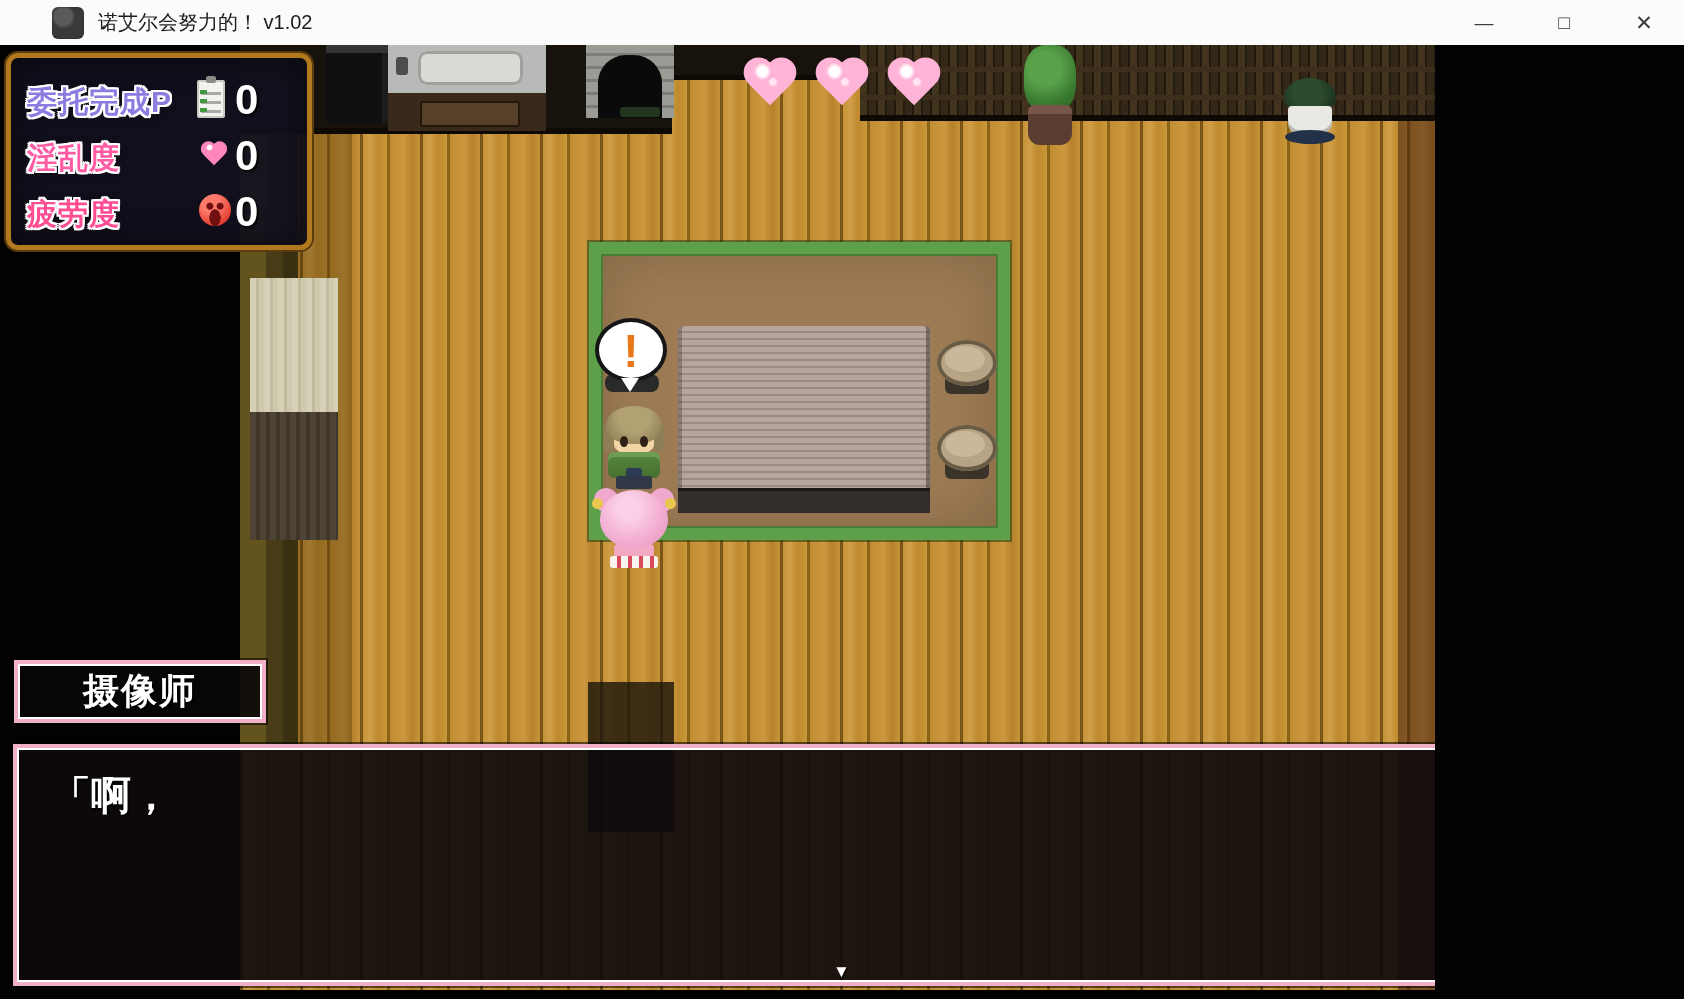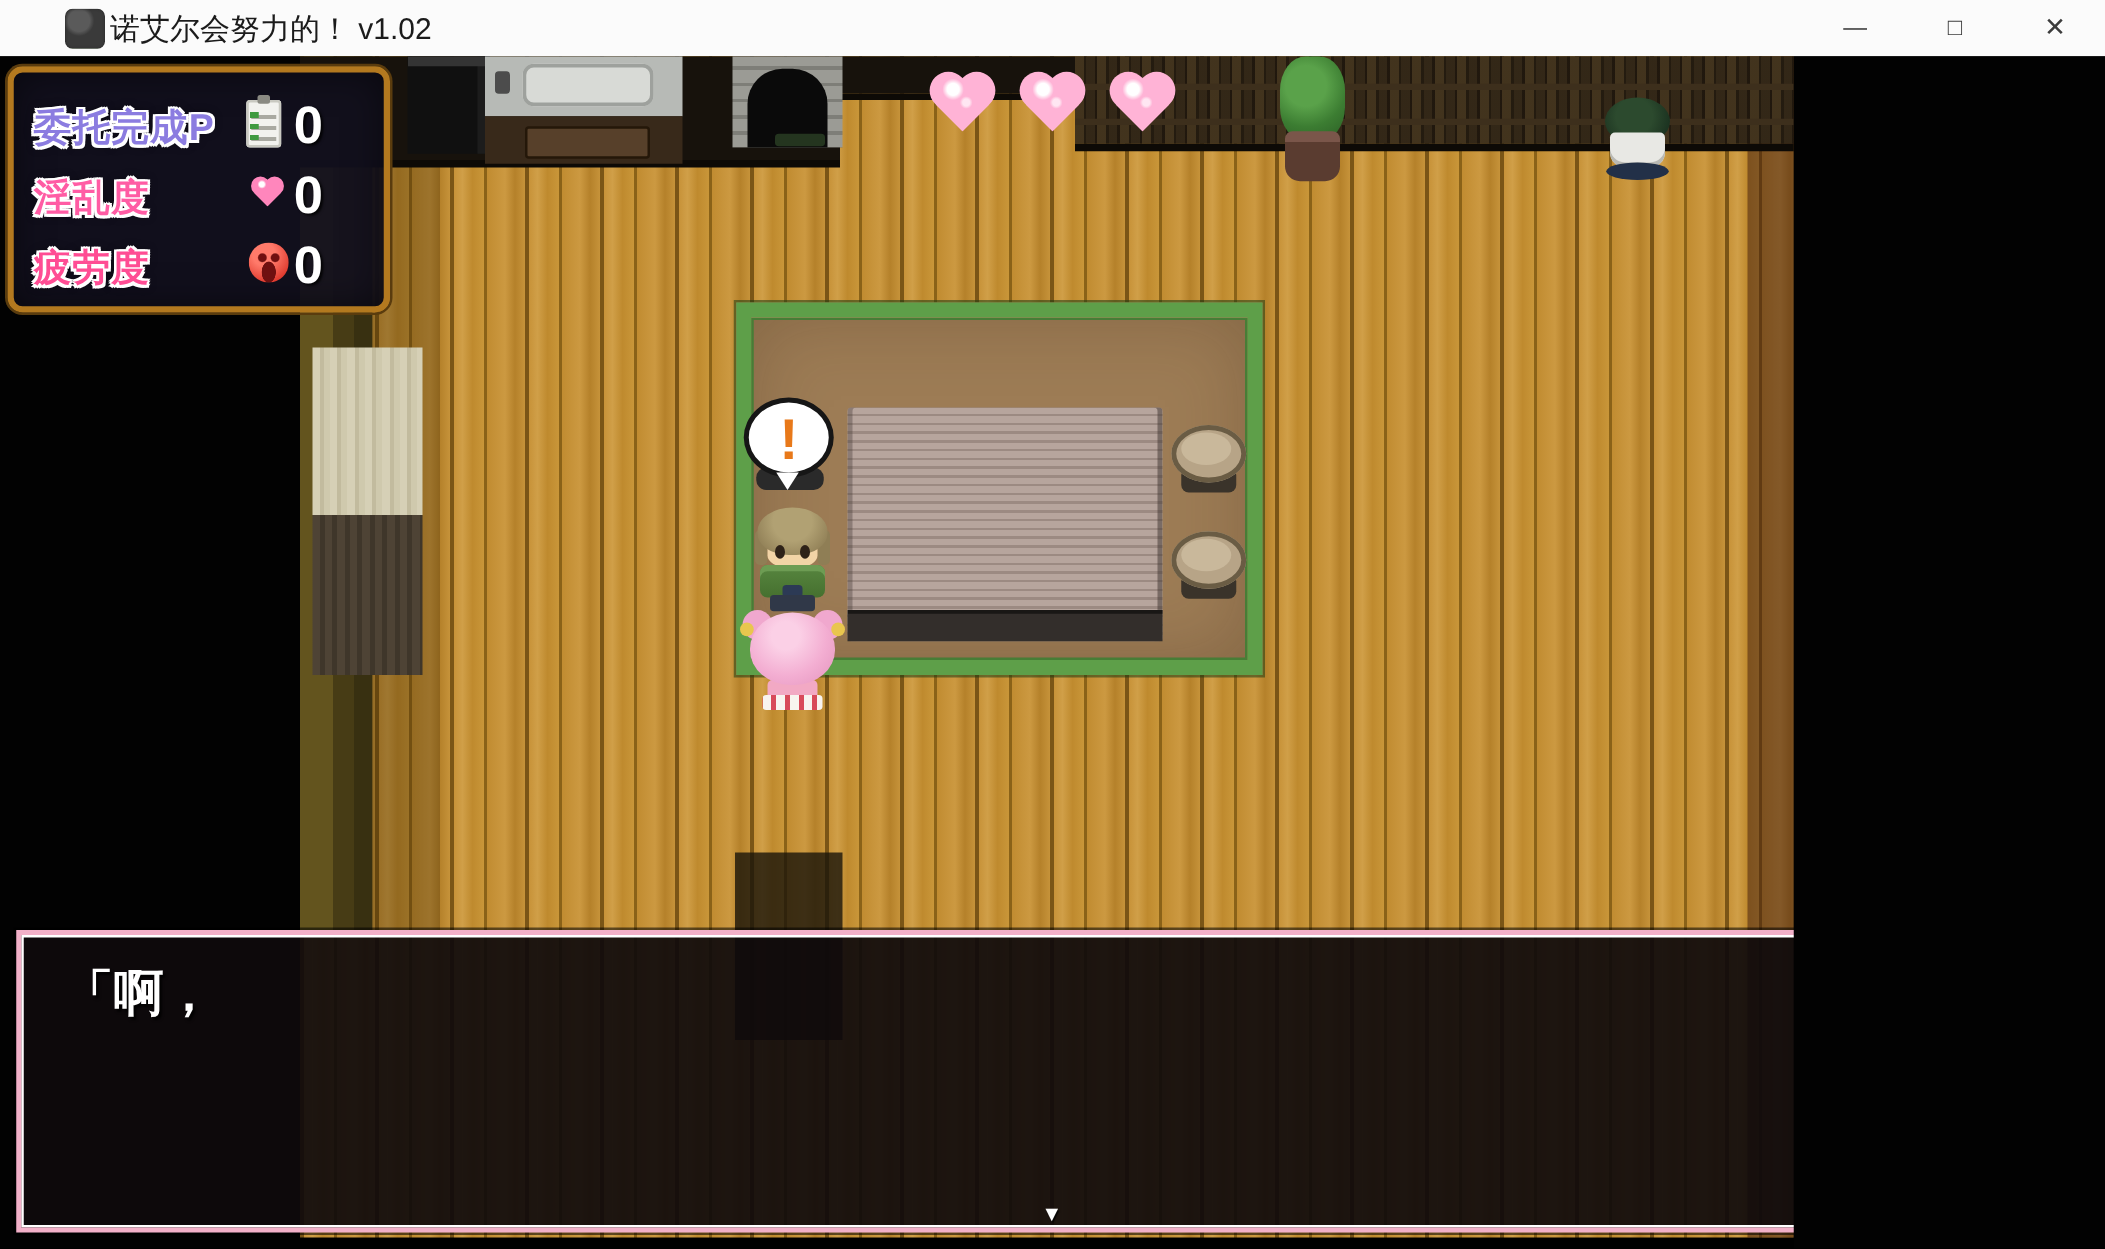--- a/index.html
+++ b/index.html
@@ -6,21 +6,21 @@
   .window{position:relative;width:1684px;height:999px;overflow:hidden;background:#000;
           font-family:"Liberation Sans","DejaVu Sans",sans-serif;}
 
   
   .titlebar{position:absolute;left:0;top:0;width:1684px;height:45px;background:#fbfbfb;
             display:flex;align-items:center;border-bottom:1px solid #e2e2e2;}
   .app-icon{width:32px;height:32px;margin-left:52px;border-radius:6px;
             background:radial-gradient(circle at 35% 30%,#5a5a5a 0 28%,#3a3a3a 40%),
                        linear-gradient(150deg,#4a4a4a 0 38%,#7ab34a 42% 70%,#2f6b1e 74%);
             box-shadow:inset 0 0 2px #222;}
-  .titletext{margin-left:4px;font-size:24px;color:#1b1b1b;}
+  .titletext{margin-left:14px;font-size:20px;color:#1b1b1b;}
   .tb-spacer{flex:1;}
   .win-btn{width:80px;height:45px;display:flex;align-items:center;justify-content:center;
            color:#3c3c3c;font-size:19px;cursor:default;}
   .win-btn.close{font-size:21px;}
 
   
   .game{position:absolute;left:0;top:45px;width:1684px;height:954px;background:#000;overflow:hidden;}
   .game *{position:absolute;}
 
   .void-left{left:0;top:0;width:240px;height:954px;background:#020202;}
@@ -335,20 +335,23 @@
           </span>
         <span class="hud-value">0</span>
       </div>
       <div class="hud-row hud-row3">
         <span class="hud-label" style="color:#ff4d94;">疲劳度</span>
         <span class="icon-angry"></span>
         <span class="hud-value">0</span>
       </div>
     </div>
 
+    <div class="namebox">
+      <span class="nametext">摄像师</span>
+    </div>
 
     <div class="dialog">
       <span class="line line1">「啊，</span>
       <span class="pause-arrow">▼</span>
     </div>
 
     <div class="void-right"></div>
   </div>
 </div>
 

